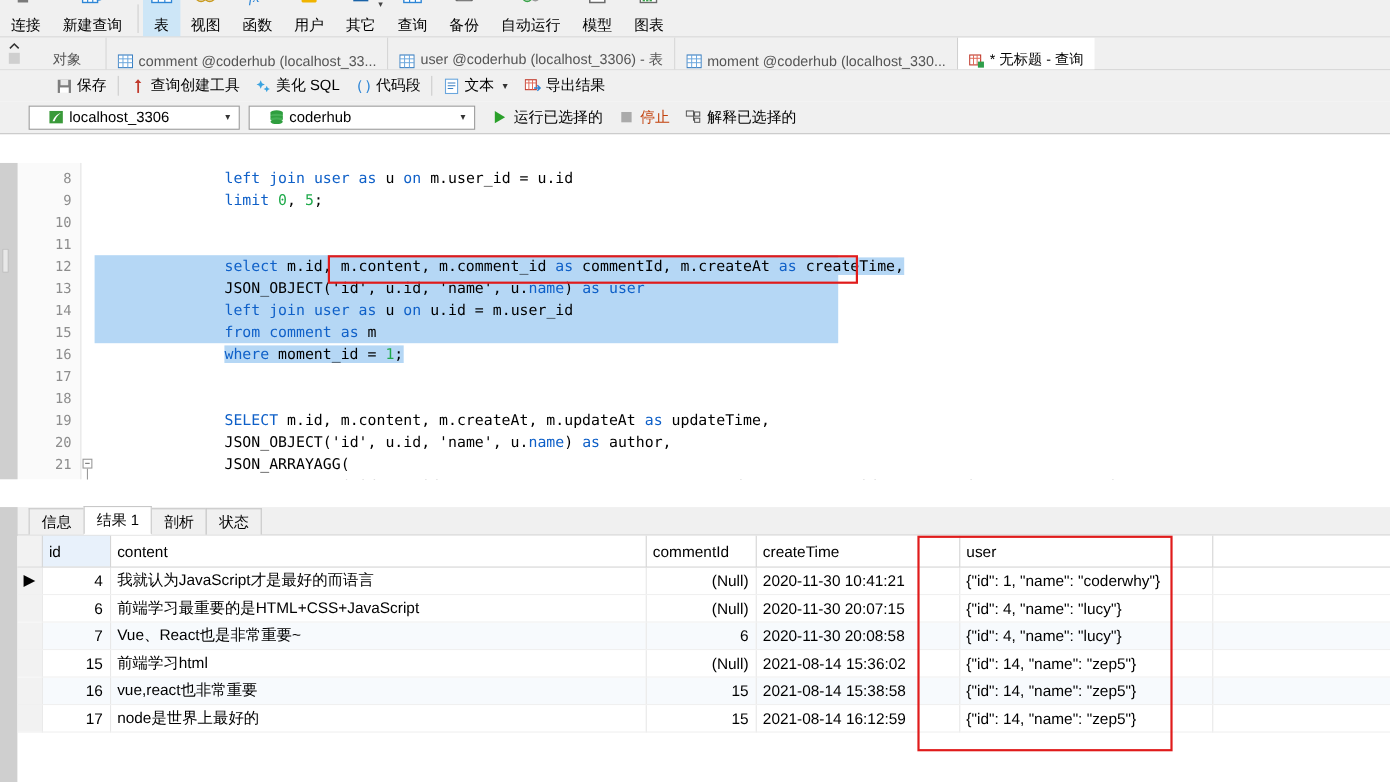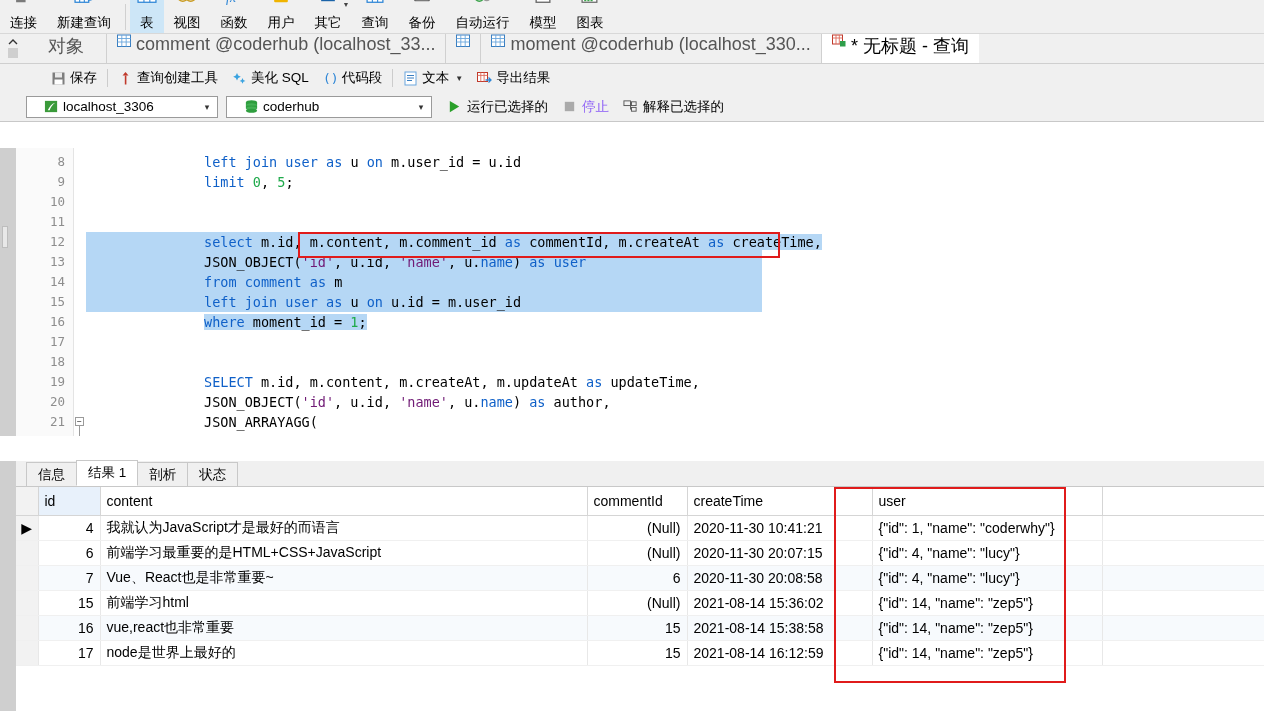--- a/index.html
+++ b/index.html
@@ -38,22 +38,22 @@
   .tabstrip {
     height:30px; background:#f0f0f0;
     border-bottom:1px solid #cfcfcf;
     display:flex; align-items:stretch;
   }
   .collapse-btn {
     width:26px; display:flex; align-items:flex-start; justify-content:center;
     padding-top:1px; font-size:11px; color:#333; background:#f0f0f0;
   }
   .tab {
-    display:flex; align-items:flex-start; gap:5px;
-    padding:0 10px; font-size:18px; color:#555;
+    display:flex; align-items:flex-end; gap:5px;
+    padding:0 10px; font-size:13px; color:#555;
     border-right:1px solid #d0d0d0;
     background:#f0f0f0; white-space:nowrap;
   }
   .tab.obj { color:#555; border-right:1px solid #d0d0d0; padding:0 22px; }
   .tab.current { background:#ffffff; color:#000; border-right:none; }
   .tab .ticon { width:14px; height:14px; flex:0 0 14px; }
 
   
   .qtoolbar {
     height:28px; background:#f0f0f0;
@@ -77,21 +77,21 @@
     font-size:13.5px; margin-right:8px; position:relative;
   }
   .combo .txt { flex:1; padding-left:4px; white-space:nowrap; }
   .combo .arrow {
     width:20px; text-align:center; color:#333; font-size:9px;
     border-left:0; height:100%; display:flex; align-items:center; justify-content:center;
   }
   #conn-combo { width:192px; }
   #db-combo { width:206px; }
   .run-item { display:flex; align-items:center; gap:5px; padding:0 7px; font-size:13.5px; white-space:nowrap; }
-  .run-item.disabled { color:#8b5cf6; }
+  .run-item.disabled { color:#c2410c; }
 
   
   .editor {
     position:absolute; left:0; top:148px; width:1264px; height:288px;
     background:#fff; display:flex; overflow:hidden;
   }
   .edge { width:16px; background:#cfcfcf; height:100%; position:relative; }
   .edge .grip { position:absolute; left:2px; top:78px; width:6px; height:22px; background:#e8e8e8; border:1px solid #bdbdbd;}
   .gutter {
     width:58px; background:#fafafa; border-right:1px solid #e4e4e4;
@@ -108,21 +108,21 @@
   .code {
     flex:1; position:relative; padding-top:4px;
     font-family:"DejaVu Sans Mono","Liberation Mono",monospace;
     font-size:13.5px;
   }
   .code .ln { height:20px; line-height:20px; white-space:pre; position:relative; }
   .code .ln .ind { display:inline-block; }
   .sel-band { background:#b5d7f5; }
   .kw { color:#0f60c8; }
   .num { color:#1faa4b; }
-  .str { color:#701a75; }
+  .str { color:#000000; }
   .pl  { color:#000; }
   .prop { color:#0f60c8; }
 
   .hl-box {
     position:absolute; border:2px solid #e01b1b; pointer-events:none;
   }
   .sel-rect {
     position:absolute; background:#b5d7f5;
   }
 
@@ -303,20 +303,21 @@
           <rect x="0.5" y="1" width="13" height="11.5" fill="#fff" stroke="#3a7fc1" stroke-width="1"></rect>
           <path d="M0.5 4.5h13M0.5 8h13M4.8 1v11.5M9.2 1v11.5" stroke="#6aa6dd" stroke-width="0.9"></path>
         </svg>
         <span>comment @coderhub (localhost_33...</span>
       </div>
       <div class="tab">
         <svg class="ticon" viewBox="0 0 14 14">
           <rect x="0.5" y="1" width="13" height="11.5" fill="#fff" stroke="#3a7fc1" stroke-width="1"></rect>
           <path d="M0.5 4.5h13M0.5 8h13M4.8 1v11.5M9.2 1v11.5" stroke="#6aa6dd" stroke-width="0.9"></path>
         </svg>
+        <span>user @coderhub (localhost_3306) - 表</span>
       </div>
       <div class="tab">
         <svg class="ticon" viewBox="0 0 14 14">
           <rect x="0.5" y="1" width="13" height="11.5" fill="#fff" stroke="#3a7fc1" stroke-width="1"></rect>
           <path d="M0.5 4.5h13M0.5 8h13M4.8 1v11.5M9.2 1v11.5" stroke="#6aa6dd" stroke-width="0.9"></path>
         </svg>
         <span>moment @coderhub (localhost_330...</span>
       </div>
       <div class="tab current">
         <svg class="ticon" viewBox="0 0 14 14">
@@ -445,22 +446,22 @@
     </div>
   <div class="code" id="codearea">
     <div class="sel-rect" style="left:12px; top:84px; width:676px; height:80px;"></div>
     <div id="codelines" style="position:relative;">
         <div class="ln"><span class="ind">                </span><span class="kw">left</span><span class="pl"> </span><span class="kw">join</span><span class="pl"> </span><span class="kw">user</span><span class="pl"> </span><span class="kw">as</span><span class="pl"> u </span><span class="kw">on</span><span class="pl"> m.user_id = u.id</span></div>
         <div class="ln"><span class="ind">                </span><span class="kw">limit</span><span class="pl"> </span><span class="num">0</span><span class="pl">, </span><span class="num">5</span><span class="pl">;</span></div>
         <div class="ln"><span class="ind">                </span></div>
         <div class="ln"><span class="ind">                </span></div>
         <div class="ln"><span class="ind">                </span><span class="sel-band"><span class="kw">select</span><span class="pl"> m.id, m.content, m.comment_id </span><span class="kw">as</span><span class="pl"> commentId, m.createAt </span><span class="kw">as</span><span class="pl"> createTime,</span></span></div>
         <div class="ln"><span class="ind">                </span><span class="sel-band"><span class="pl">JSON_OBJECT(</span><span class="str">'id'</span><span class="pl">, u.id, </span><span class="str">'name'</span><span class="pl">, u.</span><span class="prop">name</span><span class="pl">) </span><span class="kw">as</span><span class="pl"> </span><span class="kw">user</span></span></div>
+        <div class="ln"><span class="ind">                </span><span class="sel-band"><span class="kw">left</span><span class="pl"> </span><span class="kw">join</span><span class="pl"> </span><span class="kw">user</span><span class="pl"> </span><span class="kw">as</span><span class="pl"> u </span><span class="kw">on</span><span class="pl"> u.id = m.user_id</span></span></div>
         <div class="ln"><span class="ind">                </span><span class="sel-band"><span class="kw">from</span><span class="pl"> </span><span class="kw">comment</span><span class="pl"> </span><span class="kw">as</span><span class="pl"> m</span></span></div>
-        <div class="ln"><span class="ind">                </span><span class="sel-band"><span class="kw">left</span><span class="pl"> </span><span class="kw">join</span><span class="pl"> </span><span class="kw">user</span><span class="pl"> </span><span class="kw">as</span><span class="pl"> u </span><span class="kw">on</span><span class="pl"> u.id = m.user_id</span></span></div>
         <div class="ln"><span class="ind">                </span><span class="sel-band"><span class="kw">where</span><span class="pl"> moment_id = </span><span class="num">1</span><span class="pl">;</span></span></div>
         <div class="ln"><span class="ind">                </span></div>
         <div class="ln"><span class="ind">                </span></div>
         <div class="ln"><span class="ind">                </span><span class="kw">SELECT</span><span class="pl"> m.id, m.content, m.createAt, m.updateAt </span><span class="kw">as</span><span class="pl"> updateTime,</span></div>
         <div class="ln"><span class="ind">                </span><span class="pl">JSON_OBJECT(</span><span class="str">'id'</span><span class="pl">, u.id, </span><span class="str">'name'</span><span class="pl">, u.</span><span class="prop">name</span><span class="pl">) </span><span class="kw">as</span><span class="pl"> author,</span></div>
         <div class="ln"><span class="ind">                </span><span class="pl">JSON_ARRAYAGG(</span></div>
         <div class="ln"><span class="ind">                </span><span class="pl">  JSON_OBJECT(</span><span class="str">'id'</span><span class="pl">, c.id, </span><span class="str">'content'</span><span class="pl">, c.content, </span><span class="str">'commentId'</span><span class="pl">, c.comment_id, </span><span class="str">'createTime'</span><span class="pl">, c.createAt)</span></div>
       </div>
     <div class="hl-box" style="left:224px; top:84px; width:482px; height:26px;"></div>
   </div>

